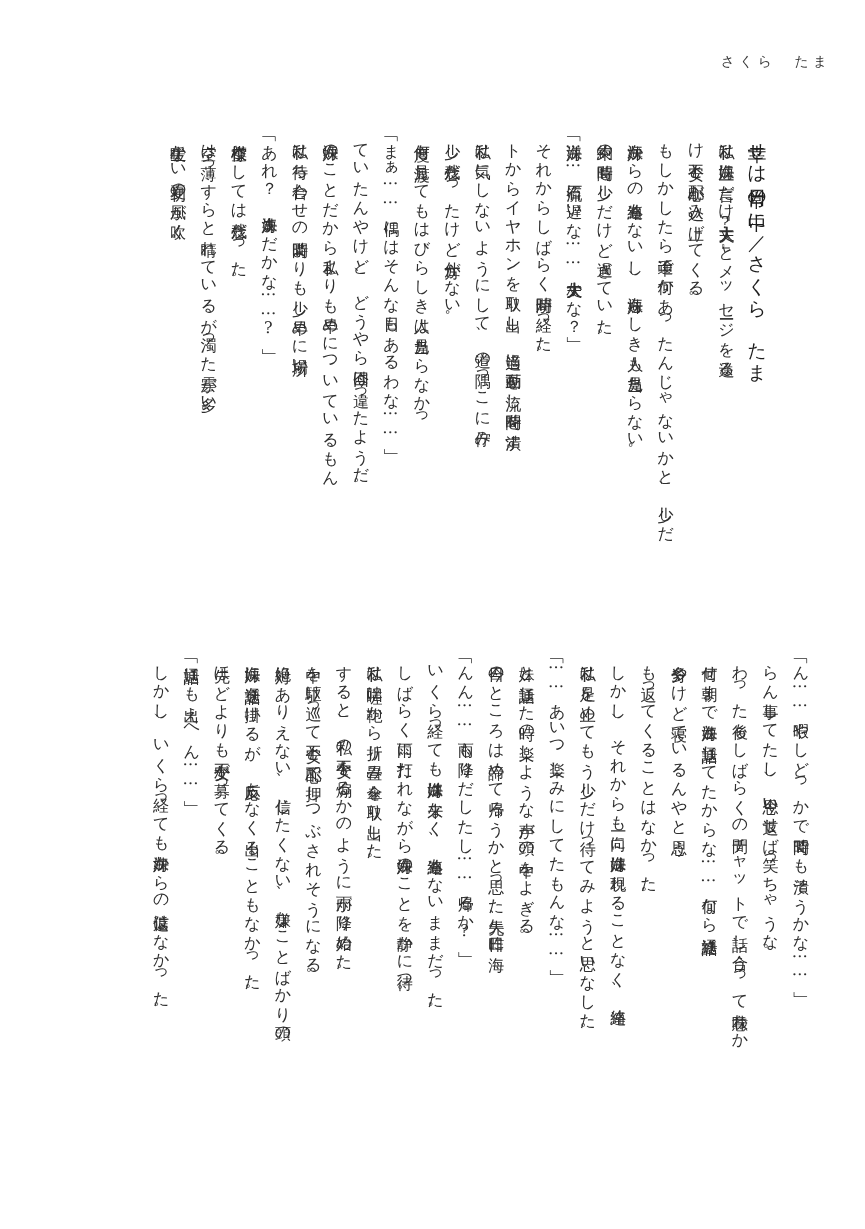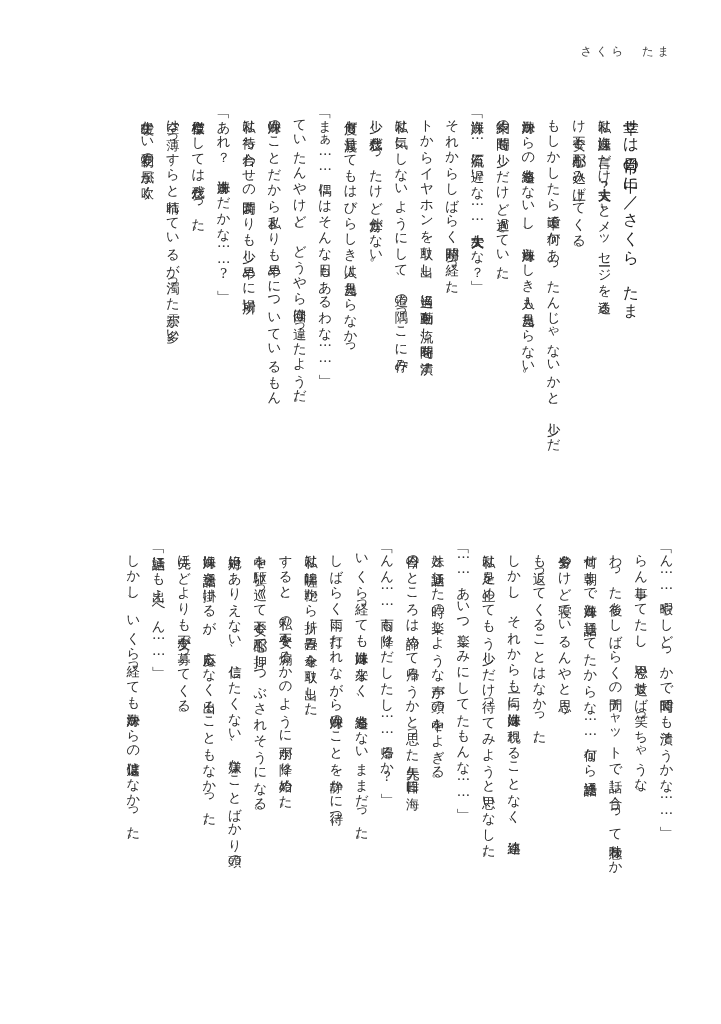--- a/index.html
+++ b/index.html
@@ -18,21 +18,21 @@
     height: 1024px;
     background: #ffffff;
     overflow: hidden;
     box-sizing: border-box;
   }
 
   
   #running-header {
     position: absolute;
     top: 44px;
-    right: 48px;
+    right: 28px;
     font-size: 11.5px;
     letter-spacing: 0.32em;
     color: #3a3a3a;
     white-space: pre;
     font-family: "DejaVu Serif", "Liberation Serif", serif;
   }
 
   
   .vblock {
     position: absolute;

